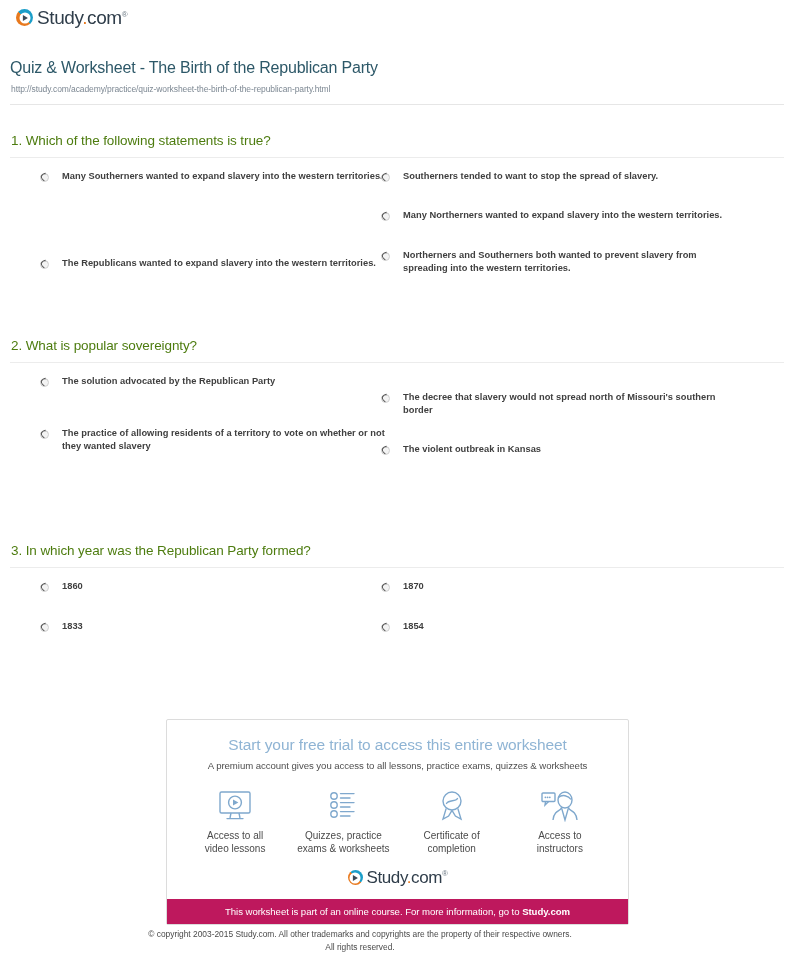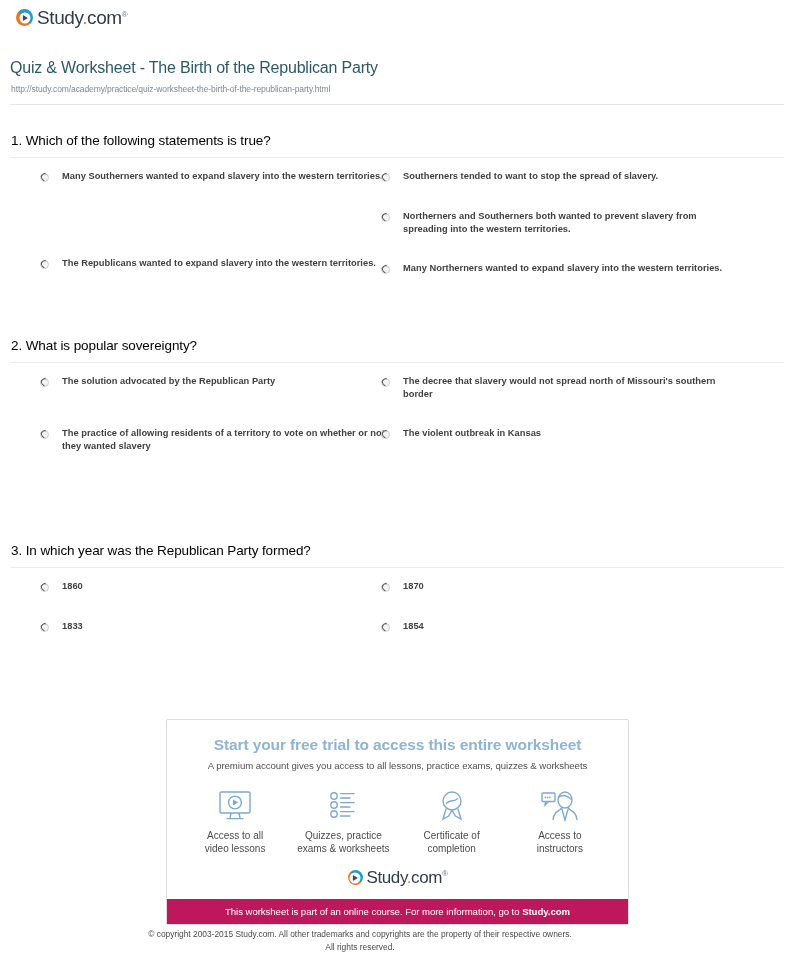--- a/index.html
+++ b/index.html
@@ -56,21 +56,21 @@
     font-size: 8.5px; color: #7d8893; letter-spacing: -0.1px;
   }
   #header-rule {
     position: absolute; left: 10px; top: 104px;
     width: 774px; height: 1px; background: #e6e6e6;
   }
 
   
   .question { position: absolute; left: 0; width: 794px; }
   .q-title {
-    font-size: 13.5px; color: #000000; font-weight: 400;
+    font-size: 13.5px; color: #4d7c0f; font-weight: 400;
     padding-left: 11px; letter-spacing: -0.1px;
   }
   .q-rule {
     margin: 9px 10px 0 10px; height: 1px; background: #ececec;
   }
   .q-body { position: relative; margin-top: 12px; }
   .col { position: absolute; top: 0; width: 345px; }
   .col-left { left: 40px; }
   .col-right { left: 381px; }
 
@@ -98,21 +98,21 @@
   
   #promo {
     position: absolute; left: 166px; top: 719px;
     width: 463px;
     background: #ffffff;
     border: 1px solid #dcdcdc;
     border-radius: 2px;
   }
   #promo-heading {
     text-align: center; color: #8fb4d4;
-    font-size: 15.5px; font-weight: 700;
+    font-size: 15.5px; font-weight: 400;
     padding-top: 16px; letter-spacing: -0.1px;
   }
   #promo-sub {
     text-align: center; color: #4f4f4f;
     font-size: 9.6px; padding-top: 6px; letter-spacing: -0.05px;
   }
   #promo-features {
     display: flex; justify-content: space-around;
     padding: 16px 14px 4px 14px;
   }
@@ -164,48 +164,48 @@
       <div class="option" style="margin-top:73px;">
         <span class="radio"></span>
         <span class="opt-text">The Republicans wanted to expand slavery into the western territories.</span>
       </div>
     </div>
     <div class="col col-right">
       <div class="option" style="margin-top:0;">
         <span class="radio"></span>
         <span class="opt-text">Southerners tended to want to stop the spread of slavery.</span>
       </div>
+      <div class="option" style="margin-top:25px;">
+        <span class="radio"></span>
+        <span class="opt-text">Many Northerners wanted to expand slavery into the western territories.</span>
+      </div>
       <div class="option" style="margin-top:26px;">
         <span class="radio"></span>
         <span class="opt-text">Northerners and Southerners both wanted to prevent slavery from spreading into the western territories.</span>
-      </div>
-      <div class="option" style="margin-top:25px;">
-        <span class="radio"></span>
-        <span class="opt-text">Many Northerners wanted to expand slavery into the western territories.</span>
       </div>
     </div>
   </div>
 </div>
 
 <div class="question" style="top:338px;">
   <div class="q-title">2. What is popular sovereignty?</div>
   <div class="q-rule"></div>
   <div class="q-body" style="height:155px;">
     <div class="col col-left">
       <div class="option" style="margin-top:0;">
         <span class="radio"></span>
         <span class="opt-text">The solution advocated by the Republican Party</span>
       </div>
       <div class="option" style="margin-top:38px;">
         <span class="radio"></span>
         <span class="opt-text">The practice of allowing residents of a territory to vote on whether or not they wanted slavery</span>
       </div>
     </div>
     <div class="col col-right">
-      <div class="option" style="margin-top:0;">
+      <div class="option" style="margin-top:16px;">
         <span class="radio"></span>
         <span class="opt-text">The decree that slavery would not spread north of Missouri's southern border</span>
       </div>
       <div class="option" style="margin-top:25px;">
         <span class="radio"></span>
         <span class="opt-text">The violent outbreak in Kansas</span>
       </div>
     </div>
   </div>
 </div>

